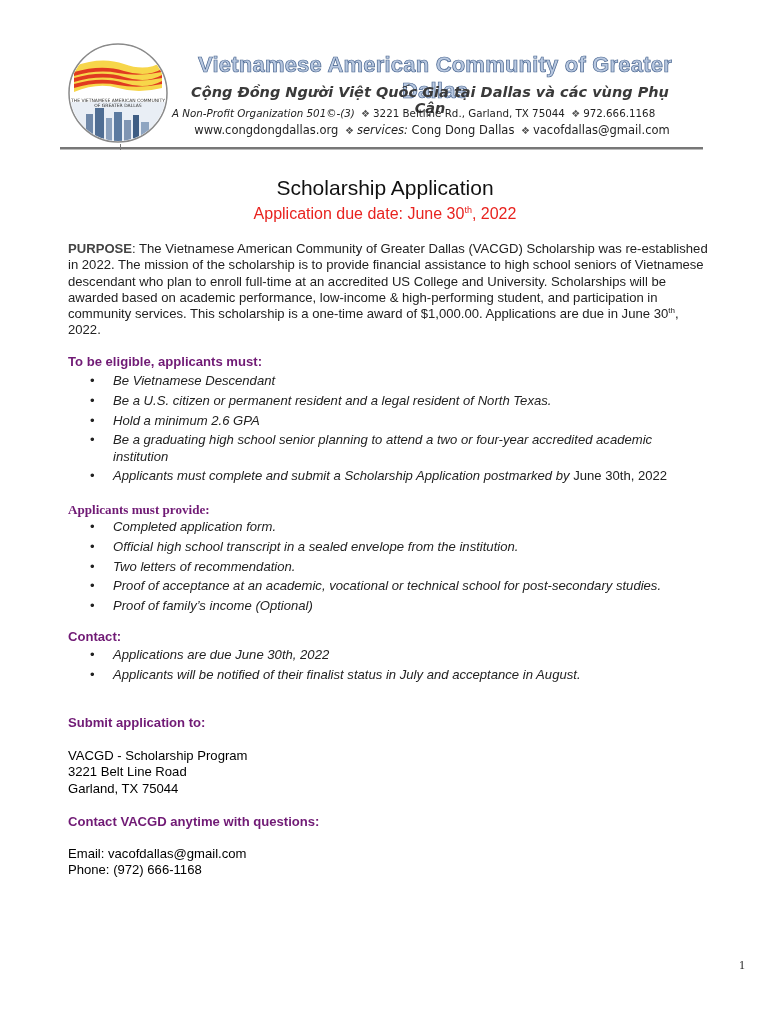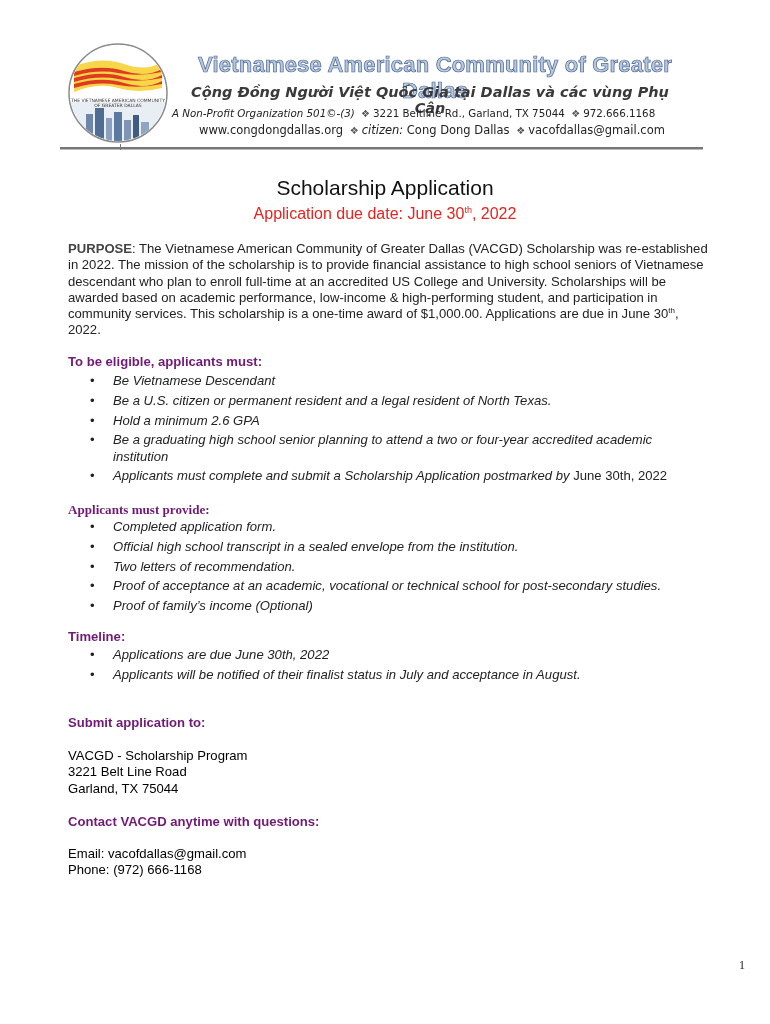--- a/index.html
+++ b/index.html
@@ -71,21 +71,21 @@
 
   <div class="org-title">Vietnamese American Community of Greater Dallas</div>
   <div class="org-viet">Cộng Đồng Người Việt Quốc Gia tại Dallas và các vùng Phụ Cận</div>
   <div class="org-line1">
     <span class="it">A Non-Profit Organization 501©-(3)</span>
     <span class="diamond">❖</span><span>3221 Beltline Rd., Garland, TX 75044</span>
     <span class="diamond">❖</span><span>972.666.1168</span>
   </div>
   <div class="org-line2">
     <span>www.congdongdallas.org</span>
-    <span class="diamond">❖</span><span class="it">citizen:</span>
+    <span class="diamond">❖</span><span class="it">services:</span>
     <span>Cong Dong Dallas</span>
     <span class="diamond">❖</span><span>vacofdallas@gmail.com</span>
   </div>
   <div class="hr"></div>
   <div class="hr-tick"></div>
 
   <div class="doc-title">Scholarship Application</div>
   <div class="due-date"><span>Application due date: June 30</span><sup>th</sup><span>, 2022</span></div>
 
   <div class="body-text purpose"><b>PURPOSE</b><span>: The Vietnamese American Community of Greater Dallas (VACGD) Scholarship was re-established in 2022. The mission of the scholarship is to provide financial assistance to high school seniors of Vietnamese descendant who plan to enroll full-time at an accredited US College and University. Scholarships will be awarded based on academic performance, low-income &amp; high-performing student, and participation in community services. This scholarship is a one-time award of $1,000.00. Applications are due in June 30</span><sup>th</sup><span>, 2022.</span></div>
@@ -101,21 +101,21 @@
 
   <div class="section-head" style="top:502px;font-family:Liberation Serif, serif;">Applicants must provide:</div>
   <ul class="bullets" style="top:519px;">
     <li>Completed application form.</li>
     <li>Official high school transcript in a sealed envelope from the institution.</li>
     <li>Two letters of recommendation.</li>
     <li>Proof of acceptance at an academic, vocational or technical school for post-secondary studies.</li>
     <li>Proof of family’s income (Optional)</li>
   </ul>
 
-  <div class="section-head" style="top:629px;">Timeline:</div>
+  <div class="section-head" style="top:629px;">Contact:</div>
   <ul class="bullets" style="top:647px;">
     <li>Applications are due June 30th, 2022</li>
     <li>Applicants will be notified of their finalist status in July and acceptance in August.</li>
   </ul>
 
   <div class="section-head" style="top:715px;text-align:right;">Submit application to:</div>
   <div class="plain" style="top:748px;">
     <div>VACGD - Scholarship Program</div>
     <div>3221 Belt Line Road</div>
     <div>Garland, TX 75044</div>

